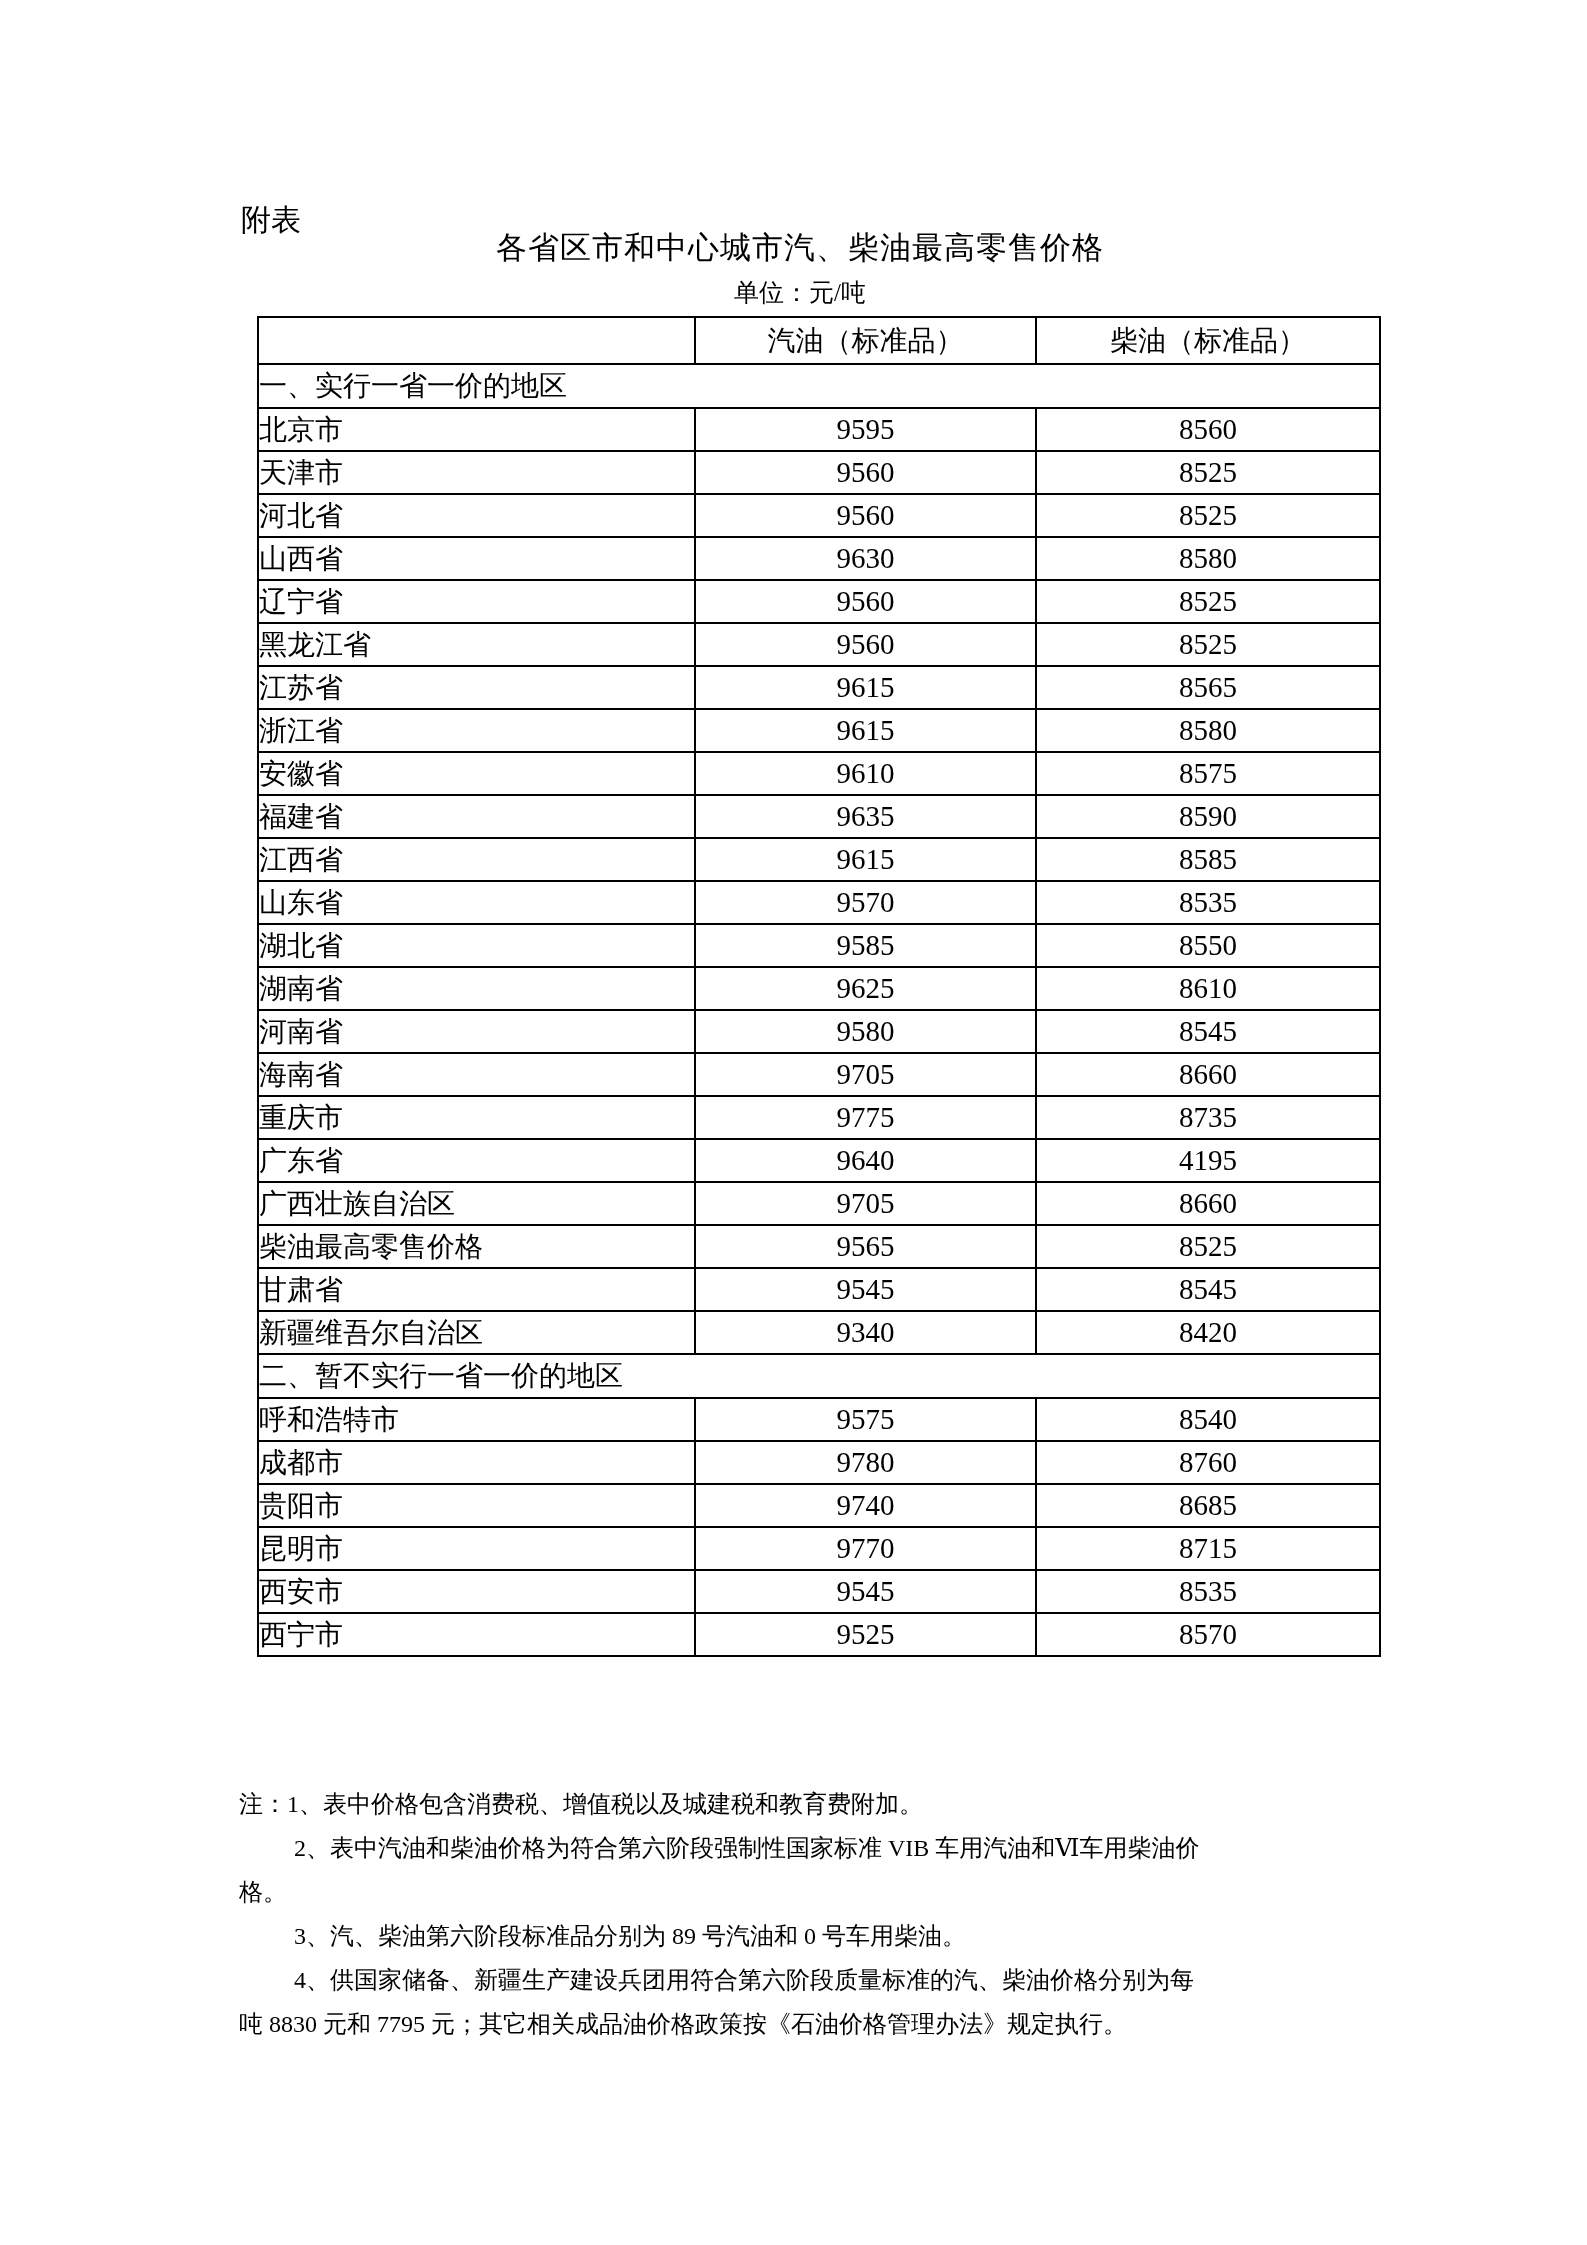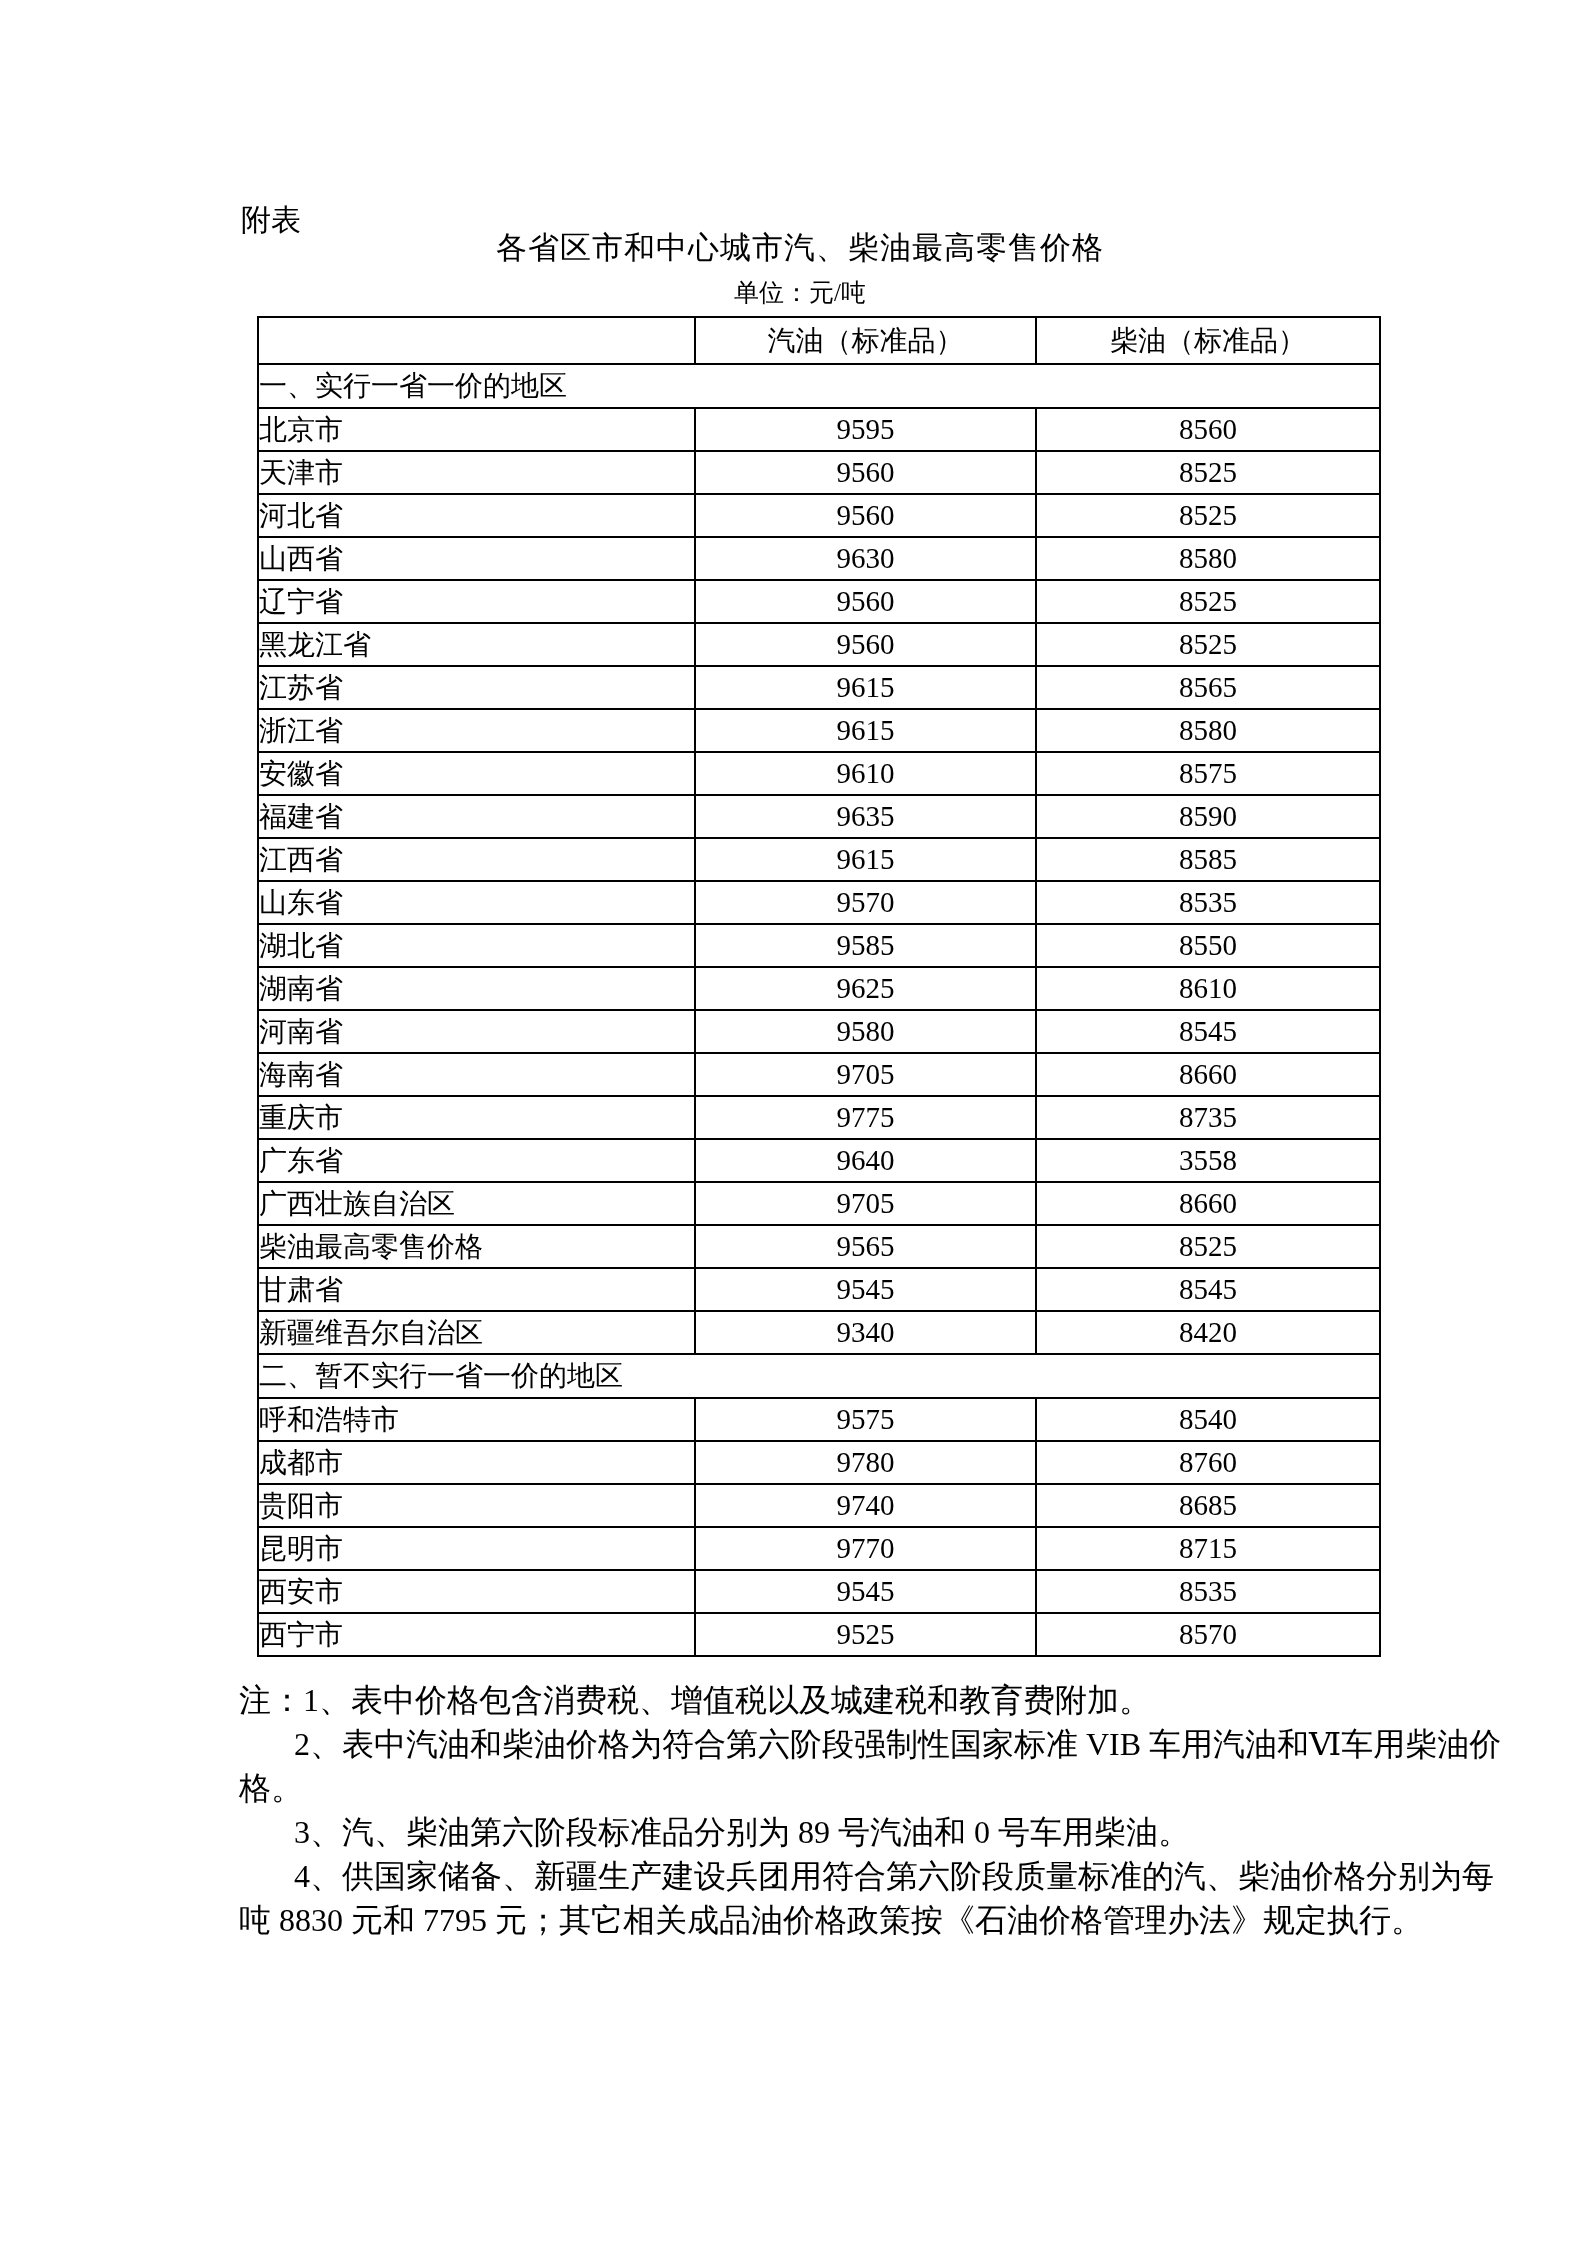--- a/index.html
+++ b/index.html
@@ -32,22 +32,22 @@
   .price-table col.c3 { width: 344px; }
   .price-table th, .price-table td {
     border: 2px solid #000; padding: 0;
     font-weight: normal; vertical-align: middle;
   }
   .header-row th { height: 45px; font-size: 28px; text-align: center; }
   .section-cell { height: 42px; font-size: 28px; padding-left: 6px; text-align: left; margin-left: 10px; }
   .region-cell { height: 41px; font-size: 28px; padding-left: 76px; text-align: left; }
   .price-cell { height: 41px; font-size: 29px; text-align: center; }
   .notes {
-    position: absolute; left: 239px; top: 1678px; width: 1128px;
-    font-size: 32px;
+    position: absolute; left: 239px; top: 1782px; width: 1128px;
+    font-size: 24px;
   }
   .note-line { line-height: 44px; white-space: nowrap; }
   .note-line.indent { padding-left: 55px; }
 </style>
 </head>
 <body>
 
 <div class="attachment-label">附表</div>
 
 <div class="page-title">各省区市和中心城市汽、柴油最高零售价格</div>
@@ -152,21 +152,21 @@
         <td class="price-cell">8660</td>
       </tr>
       <tr>
         <td class="region-cell">重庆市</td>
         <td class="price-cell">9775</td>
         <td class="price-cell">8735</td>
       </tr>
       <tr>
         <td class="region-cell">广东省</td>
         <td class="price-cell">9640</td>
-        <td class="price-cell">3558</td>
+        <td class="price-cell">4195</td>
       </tr>
       <tr>
         <td class="region-cell">广西壮族自治区</td>
         <td class="price-cell">9705</td>
         <td class="price-cell">8660</td>
       </tr>
       <tr>
         <td class="region-cell">柴油最高零售价格</td>
         <td class="price-cell">9565</td>
         <td class="price-cell">8525</td>

